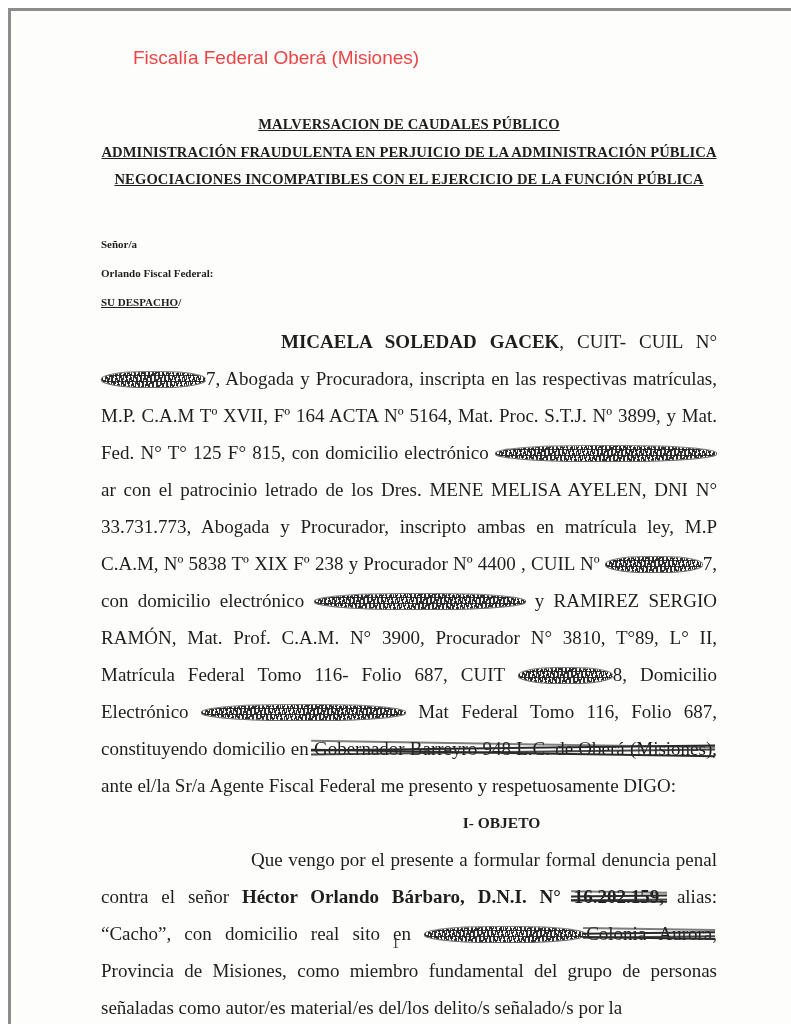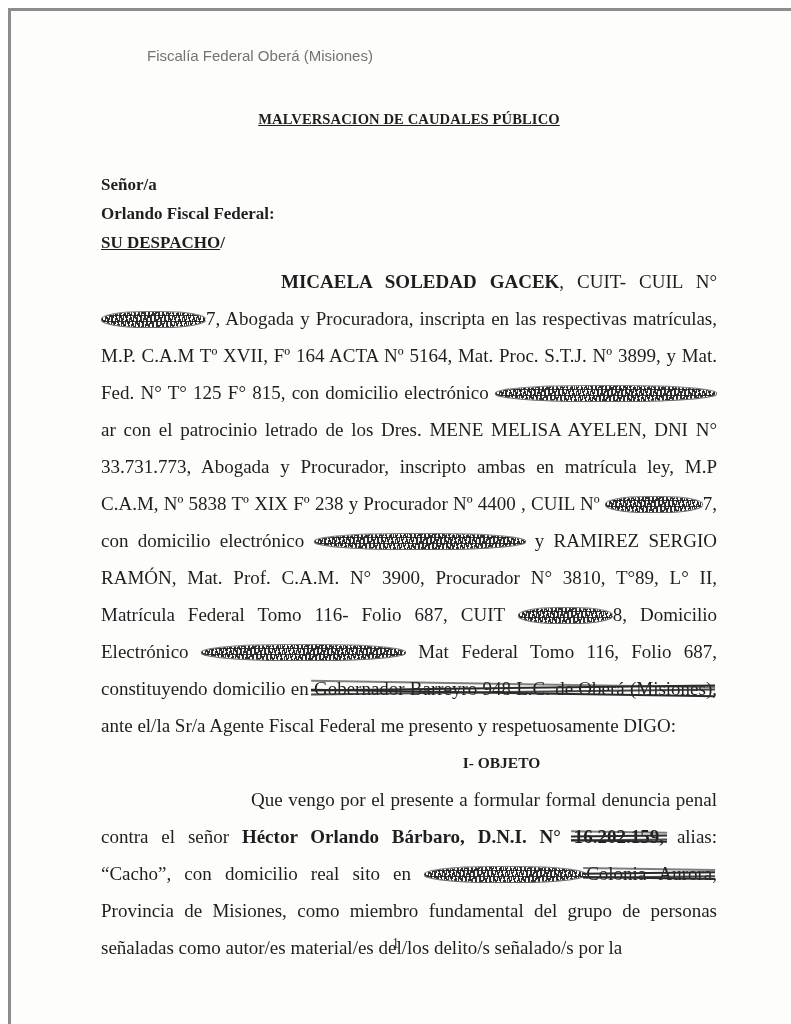--- a/index.html
+++ b/index.html
@@ -16,39 +16,39 @@
     position: absolute;
     top: 8px; left: 8px; right: 0; bottom: 0;
     border-top: 3px solid #8d8d8d;
     border-left: 3px solid #8d8d8d;
     background: #fdfdfc;
   }
   .content {
     padding: 36px 74px 0 90px;
   }
   .doc-header {
-    margin-left: 46px;
+    margin-left: 32px;
     font-family: "Liberation Sans", sans-serif;
-    font-size: 15px;
-    color: #737373;
+    font-size: 19px;
+    color: #ef4444;
   }
   .title-block {
     margin-top: 42px;
     text-align: center;
   }
   .title-line {
     font-size: 14.6px;
     font-weight: bold;
     line-height: 27.5px;
     letter-spacing: 0.1px;
   }
   .title-line span { text-decoration: underline; }
   .salutation {
     margin-top: 36px;
-    font-size: 17px;
+    font-size: 11px;
     font-weight: bold;
     line-height: 29px;
   }
   .salutation .ul { text-decoration: underline; }
   .body-par {
     margin: 6px 0 0 0;
     font-size: 19px;
     line-height: 37px;
     text-align: justify;
   }
@@ -98,20 +98,22 @@
 </head>
 <body>
 
 <div class="page-frame">
   <div class="content">
 
     <div class="doc-header">Fiscalía Federal Oberá (Misiones)</div>
 
     <div class="title-block">
       <div class="title-line"><span>MALVERSACION DE CAUDALES PÚBLICO</span></div>
+      <div class="title-line"><span>ADMINISTRACIÓN FRAUDULENTA EN PERJUICIO DE LA ADMINISTRACIÓN PÚBLICA</span></div>
+      <div class="title-line"><span>NEGOCIACIONES INCOMPATIBLES CON EL EJERCICIO DE LA FUNCIÓN PÚBLICA</span></div>
     </div>
 
     <div class="salutation">
       <div>Señor/a</div>
       <div>Orlando Fiscal Federal:</div>
       <div><span class="ul">SU DESPACHO</span><span>/</span></div>
     </div>
 
     <p class="body-par par1"><span class="b">MICAELA SOLEDAD GACEK</span><span>, CUIT- CUIL N° </span><span class="scribble" style="width:105px"></span><span>7, Abogada y Procuradora, inscripta en las respectivas matrículas, M.P. C.A.M Tº XVII, Fº 164 ACTA Nº 5164, Mat. Proc. S.T.J. Nº 3899, y Mat. Fed. N° T° 125 F° 815, con domicilio electrónico </span><span class="scribble" style="width:222px"></span><span>ar</span><span> con el patrocinio letrado de los Dres. MENE MELISA AYELEN, DNI N° 33.731.773, Abogada y Procurador, inscripto ambas en matrícula ley, M.P C.A.M, Nº 5838 Tº XIX Fº 238 y Procurador Nº 4400 , CUIL Nº </span><span class="scribble" style="width:98px"></span><span>7, con domicilio electrónico </span><span class="scribble" style="width:212px"></span><span> y RAMIREZ SERGIO RAMÓN, Mat. Prof. C.A.M. N° 3900, Procurador N° 3810, T°89, L° II, Matrícula Federal Tomo 116- Folio 687, CUIT </span><span class="scribble" style="width:95px"></span><span>8, Domicilio Electrónico </span><span class="scribble" style="width:205px"></span><span> Mat Federal Tomo 116, Folio 687, constituyendo domicilio en </span><span class="strike">Gobernador Barreyro 948 L.C. de Oberá (Misiones)</span><span>, ante el/la Sr/a Agente Fiscal Federal me presento y respetuosamente DIGO:</span></p>
 

